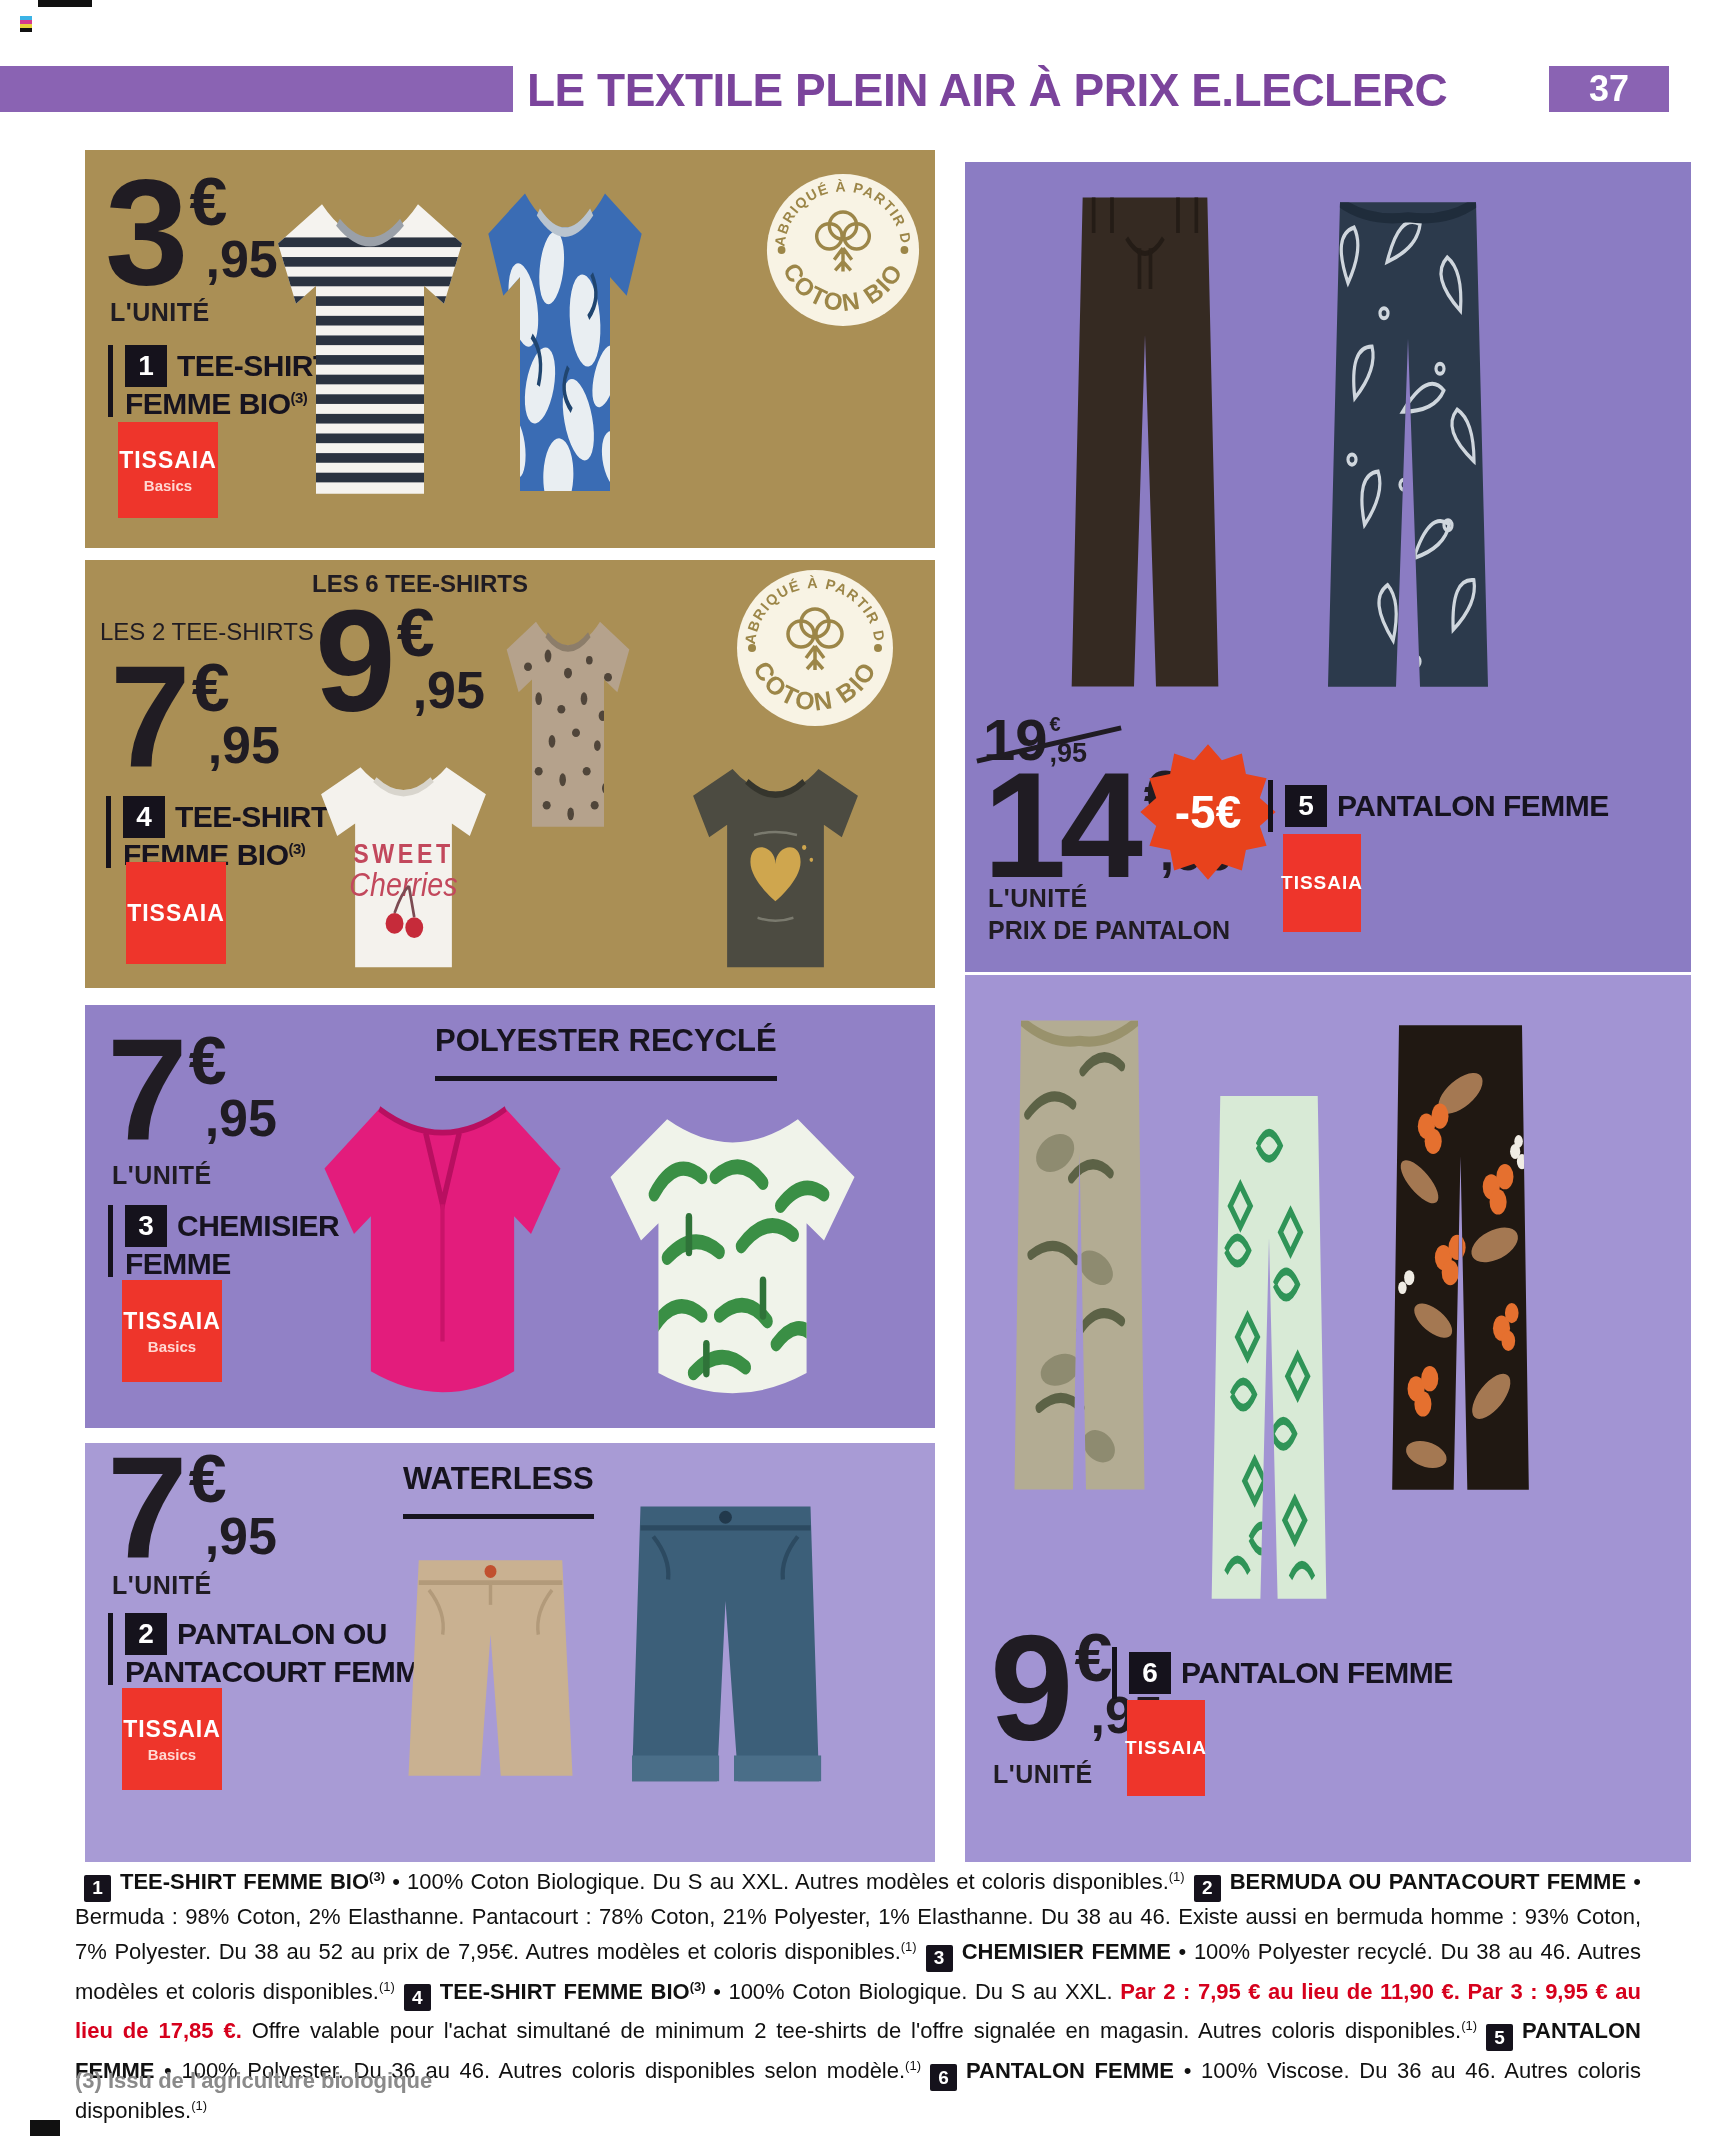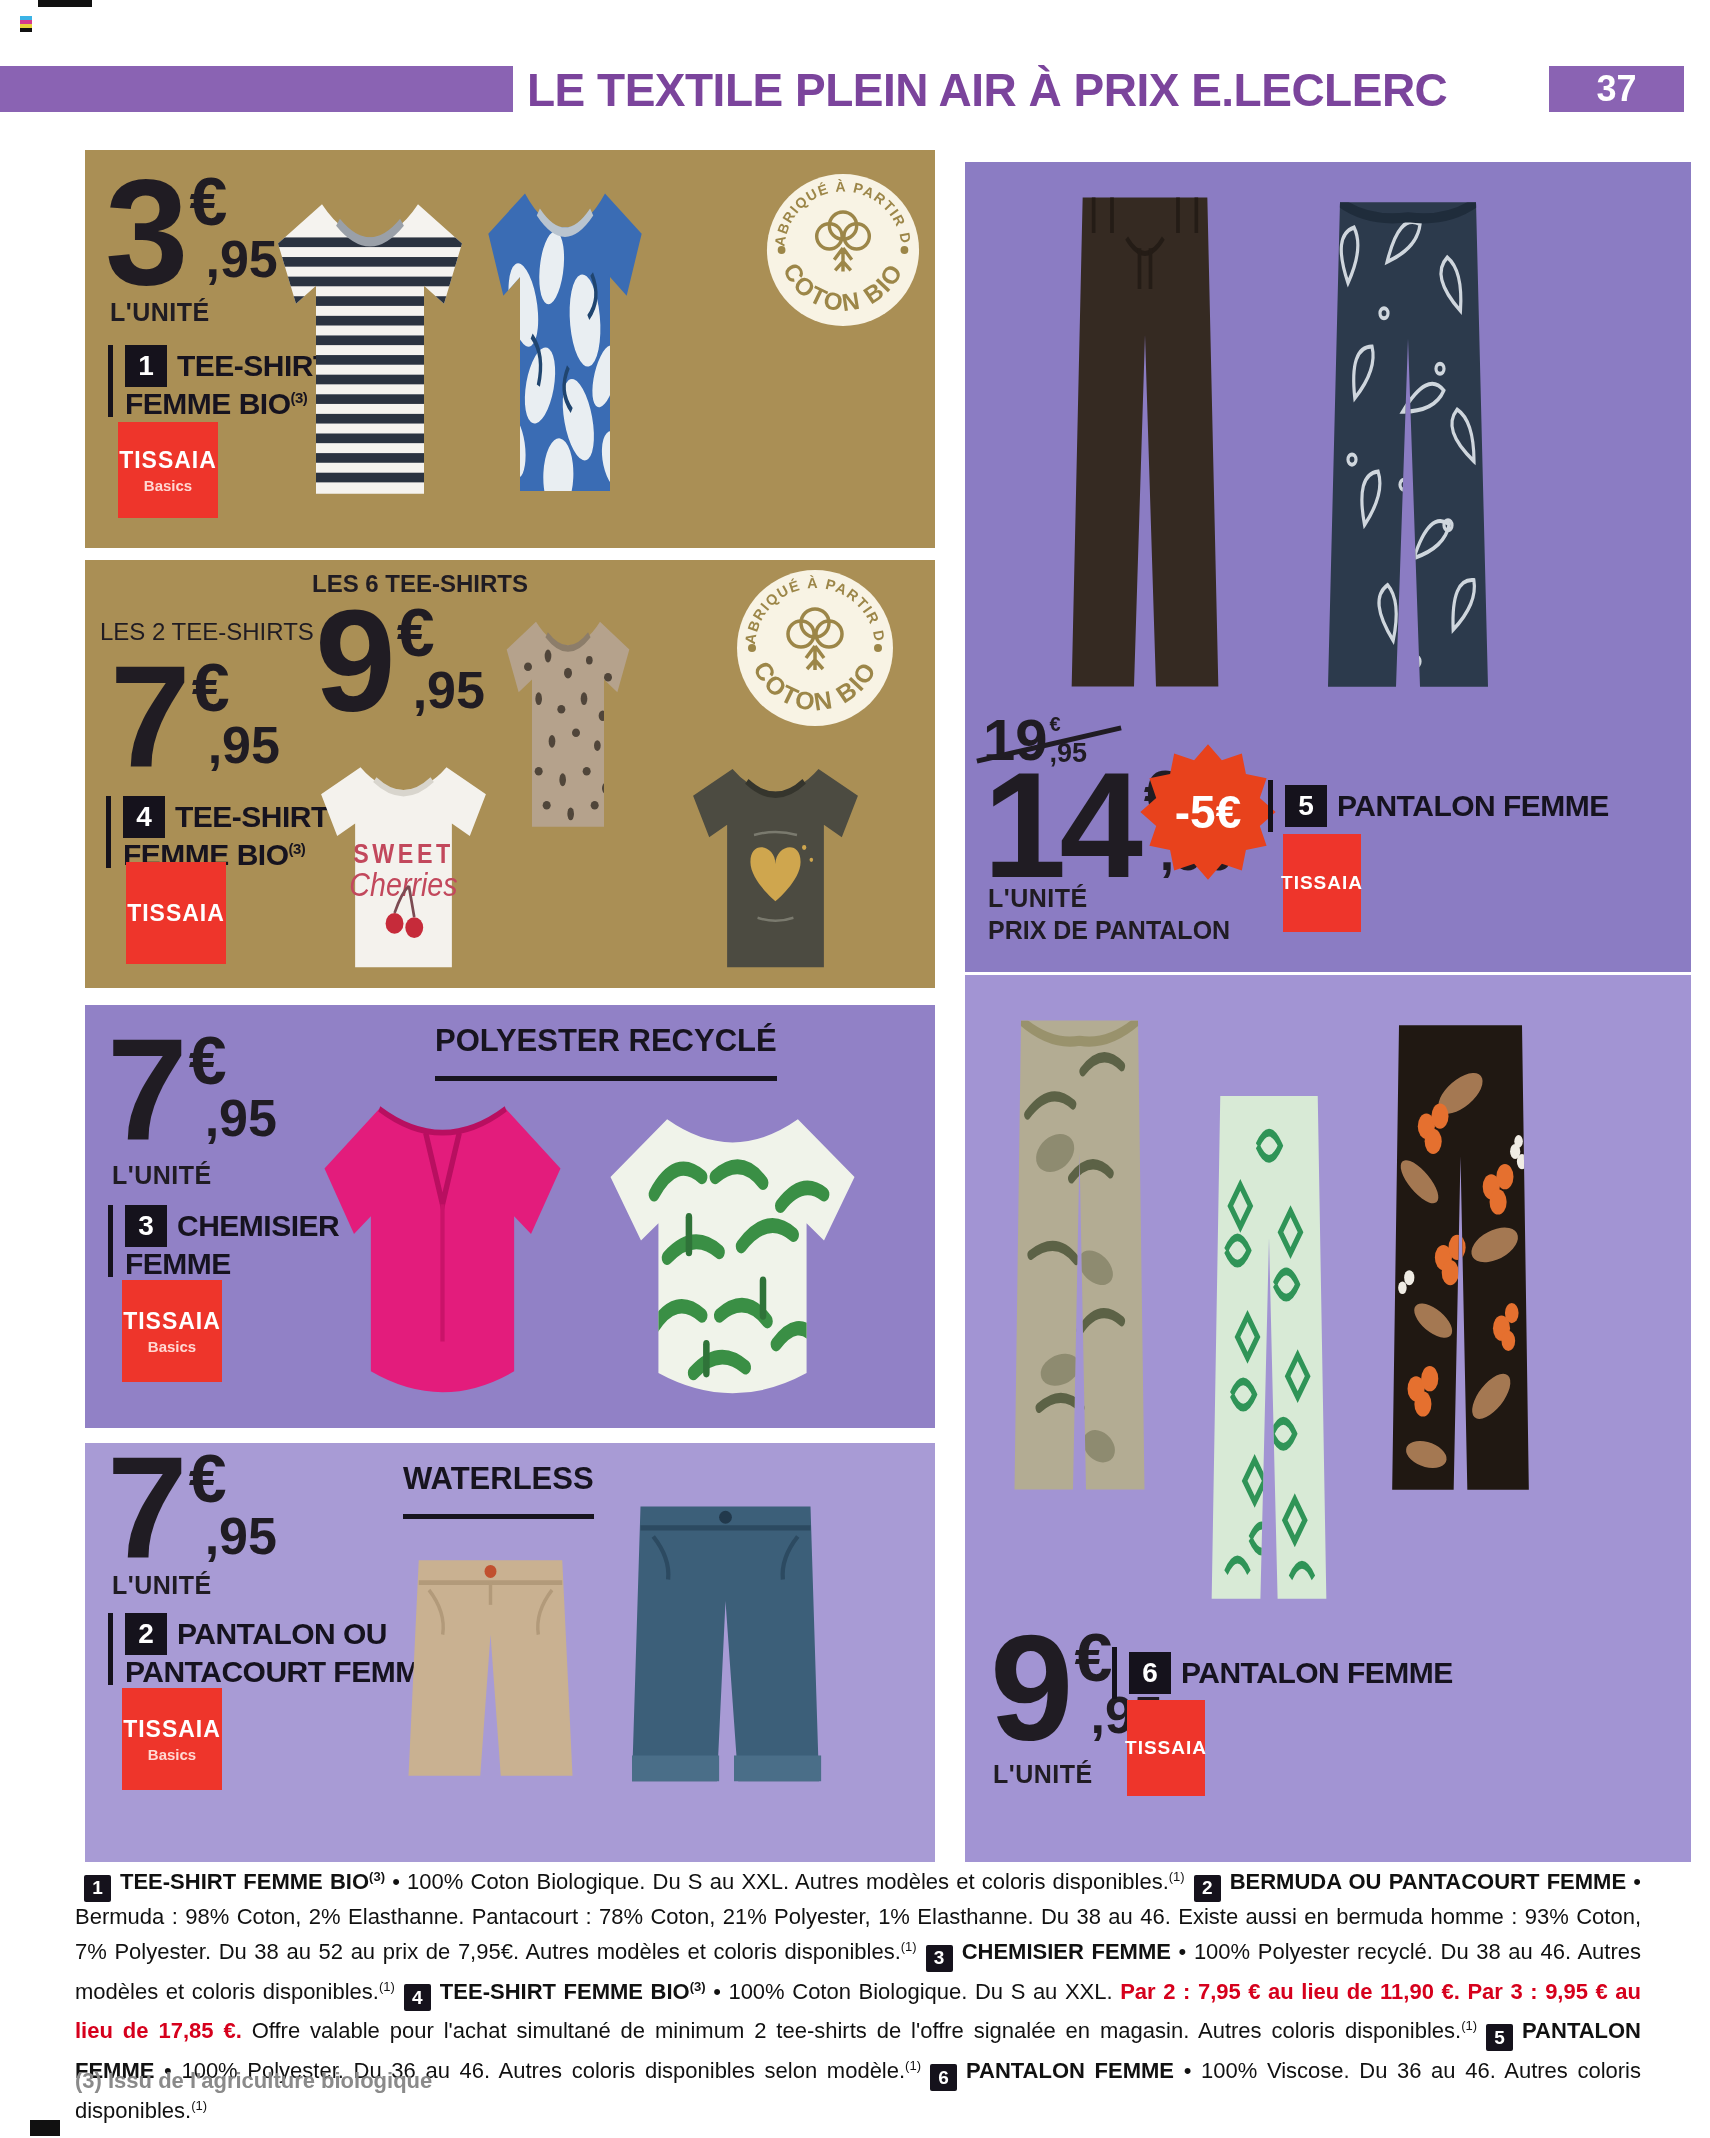--- a/index.html
+++ b/index.html
@@ -72,21 +72,21 @@
   <div class="abs regmark" style="left:20px;top:16px">
     <div style="background:#3bb3e6"></div>
       <div style="background:#d63a8e"></div>
     <div style="background:#e8d23a"></div>
       <div style="background:#111"></div>
   </div>
   <div class="abs" style="left:30px;top:2120px;width:30px;height:16px;background:#111"></div>
 
   <div class="abs hbar" style="left:0;top:66px;width:513px;height:46px"></div>
   <div class="abs htitle" style="left:527px;top:63px">LE TEXTILE PLEIN AIR À PRIX E.LECLERC</div>
-  <div class="abs hnum" style="left:1549px;top:66px;width:135px;height:46px">37</div>
+  <div class="abs hnum" style="left:1549px;top:66px;width:120px;height:46px">37</div>
 
   <div class="block" style="left:85px;top:150px;width:850px;height:398px;background:var(--gold)">
 
     <div class="abs price" style="left:20px;top:24px">
       <span class="pi">3</span>
       <span class="cents">
         <span class="pe">€</span>
         <span class="pd">,95</span>
       </span>
     </div>

